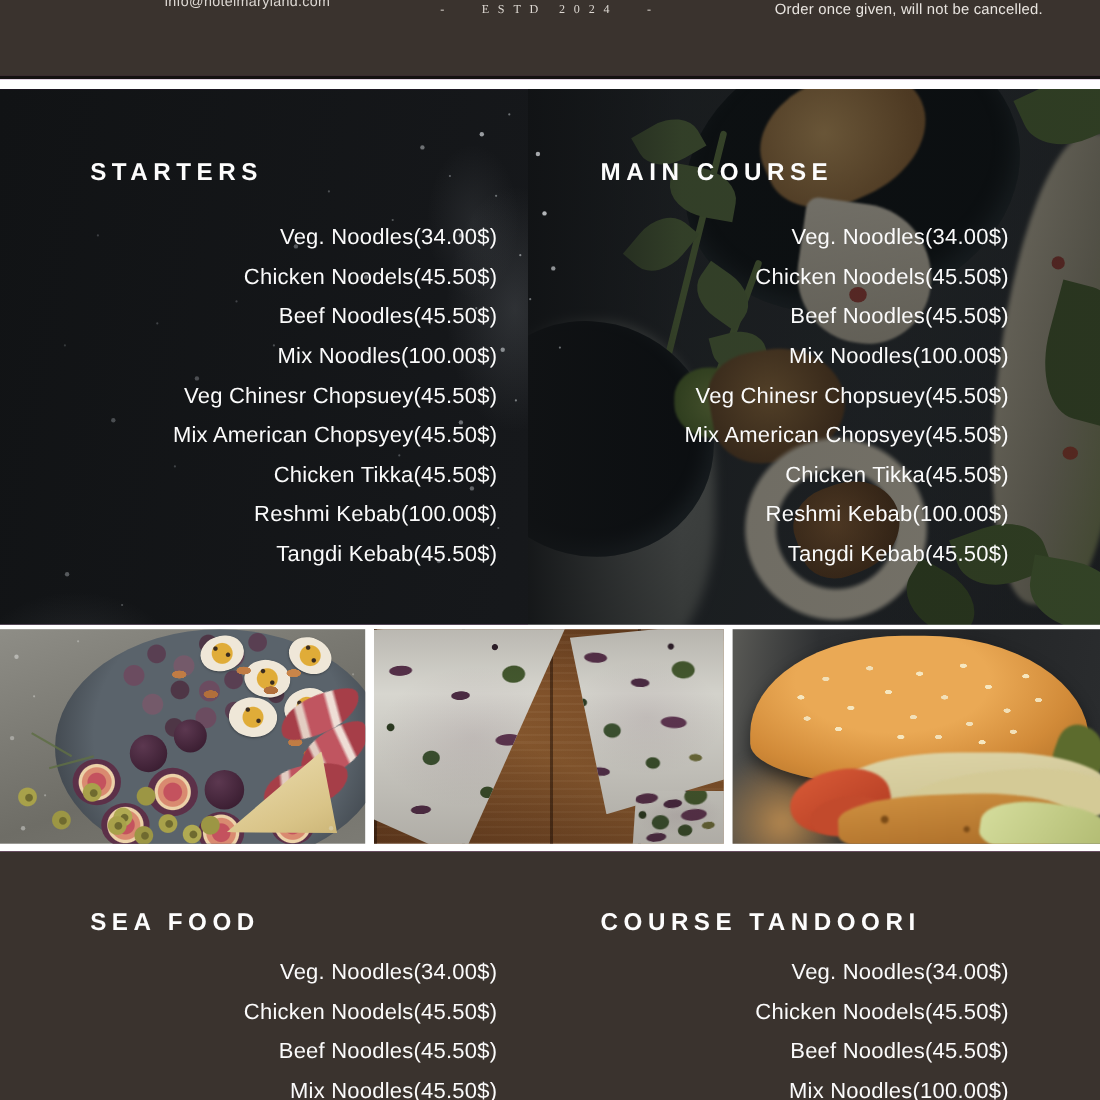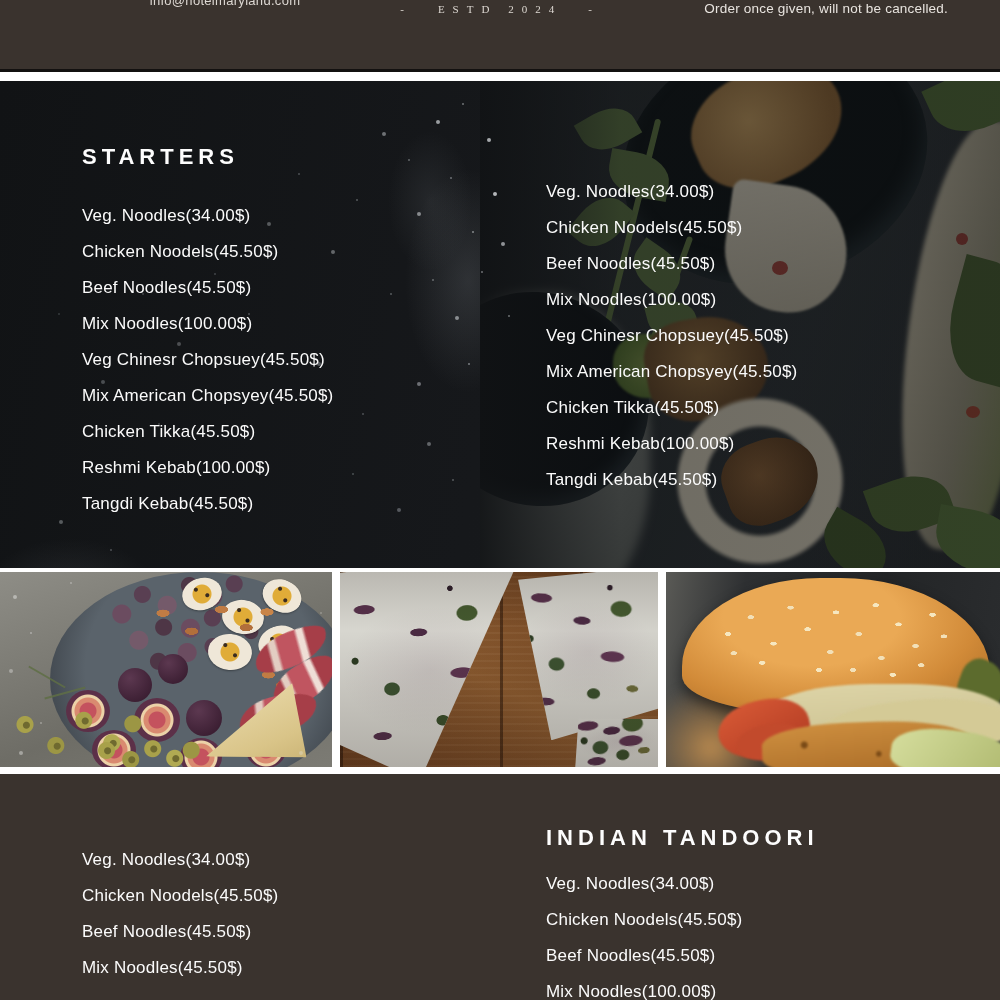--- a/index.html
+++ b/index.html
@@ -75,22 +75,22 @@
   .mussel-ring{left:243px;top:358px;width:96px;height:82px;border-radius:45% 55% 60% 40%;
     background:radial-gradient(circle at 40% 40%,#8a5f35,#58391d 75%);transform:rotate(-20deg);}
   .reddot{position:absolute;border-radius:50%;filter:blur(.5px);}
   .shade{left:0;top:0;width:100%;height:100%;
     background:linear-gradient(90deg,rgba(16,18,20,.94) 0,rgba(12,14,16,.5) 140px,rgba(10,12,14,.46) 100%);}
 
   
   .menu-col{position:absolute;width:370px;color:#ffffff;}
   .menu-heading{margin:0;font-size:22px;font-weight:bold;letter-spacing:5px;line-height:24px;color:#fdfdfd;}
   .menu-list{margin-top:0;}
-  .menu-row{height:36px;display:flex;justify-content:flex-start;align-items:center;
-    font-size:17px;letter-spacing:.2px;color:#fbfbfb;}
+  .menu-row{height:36px;display:flex;justify-content:flex-end;align-items:center;
+    font-size:20px;letter-spacing:.2px;color:#fbfbfb;}
   .gap-top{height:29px;}
   .gap-bot{height:16px;}
 
   
   .photo-band{position:absolute;left:0;top:568px;width:1000px;height:206px;background:#ffffff;}
   .photo{position:absolute;top:4px;height:195px;overflow:hidden;}
   .p1{left:0;width:332px;background:linear-gradient(160deg,#8e8d86,#6e6d66 60%,#7c7b74);}
   .p2{left:340;width:318px;}
   .p2{left:340px;background:
       repeating-linear-gradient(90deg,rgba(30,14,5,.5) 0 3px,transparent 3px 80px),
@@ -311,20 +311,21 @@
             <span>(100.00$)</span>
           </div>
         <div class="menu-row">
             <span>Tangdi Kebab</span>
             <span>(45.50$)</span>
           </div>
       </div>
     </div>
 
     <div class="menu-col" style="left:546px;top:64px;width:371px;">
+      <h2 class="menu-heading">MAIN COURSE</h2>
       <div class="gap-top"></div>
       <div class="menu-list">
         <div class="menu-row">
             <span>Veg. Noodles</span>
             <span>(34.00$)</span>
           </div>
         <div class="menu-row">
             <span>Chicken Noodels</span>
             <span>(45.50$)</span>
           </div>
@@ -415,20 +416,21 @@
       <div class="tomato"></div>
       <div class="tomato2"></div>
       <div class="chicken"></div>
       <div class="lettuce"></div>
     </div>
   </section>
 
   <section class="menu-bottom">
 
     <div class="menu-col" style="left:82px;top:52px;">
+      <h2 class="menu-heading">SEA FOOD</h2>
       <div class="gap-bot"></div>
       <div class="menu-list">
         <div class="menu-row">
             <span>Veg. Noodles</span>
             <span>(34.00$)</span>
           </div>
         <div class="menu-row">
             <span>Chicken Noodels</span>
             <span>(45.50$)</span>
           </div>
@@ -437,21 +439,21 @@
             <span>(45.50$)</span>
           </div>
         <div class="menu-row">
             <span>Mix Noodles</span>
             <span>(45.50$)</span>
           </div>
       </div>
     </div>
 
     <div class="menu-col" style="left:546px;top:52px;width:371px;">
-      <h2 class="menu-heading">INDIAN TANDOORI</h2>
+      <h2 class="menu-heading">COURSE TANDOORI</h2>
       <div class="gap-bot"></div>
       <div class="menu-list">
         <div class="menu-row">
             <span>Veg. Noodles</span>
             <span>(34.00$)</span>
           </div>
         <div class="menu-row">
             <span>Chicken Noodels</span>
             <span>(45.50$)</span>
           </div>

